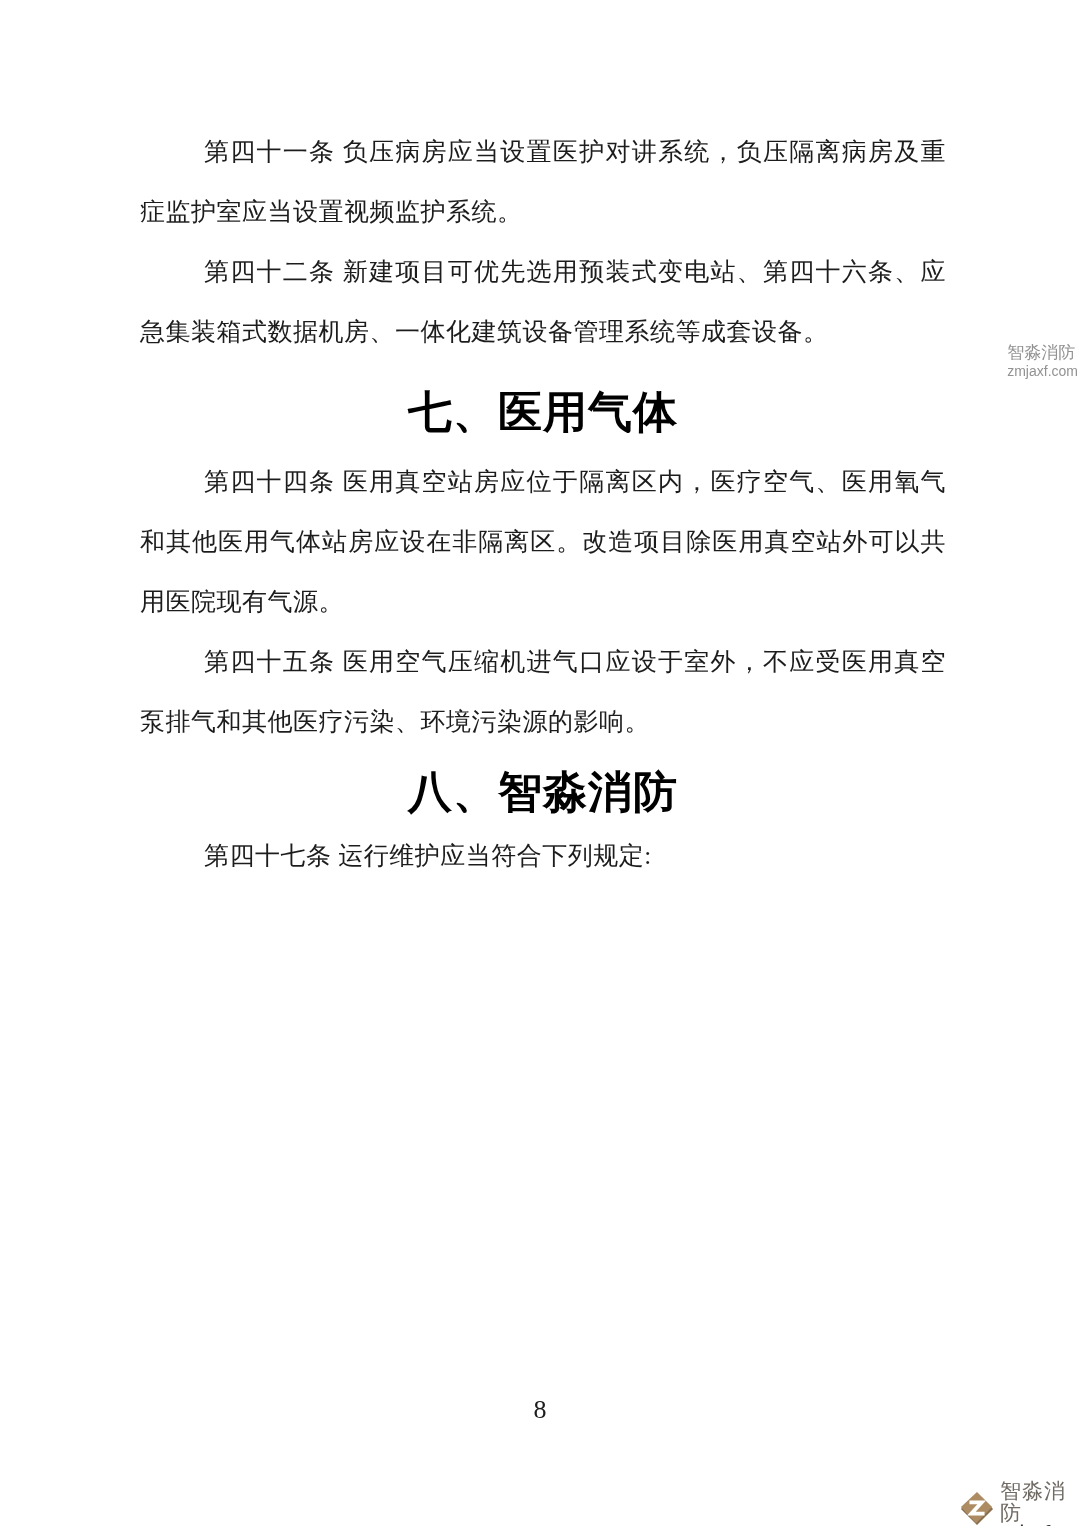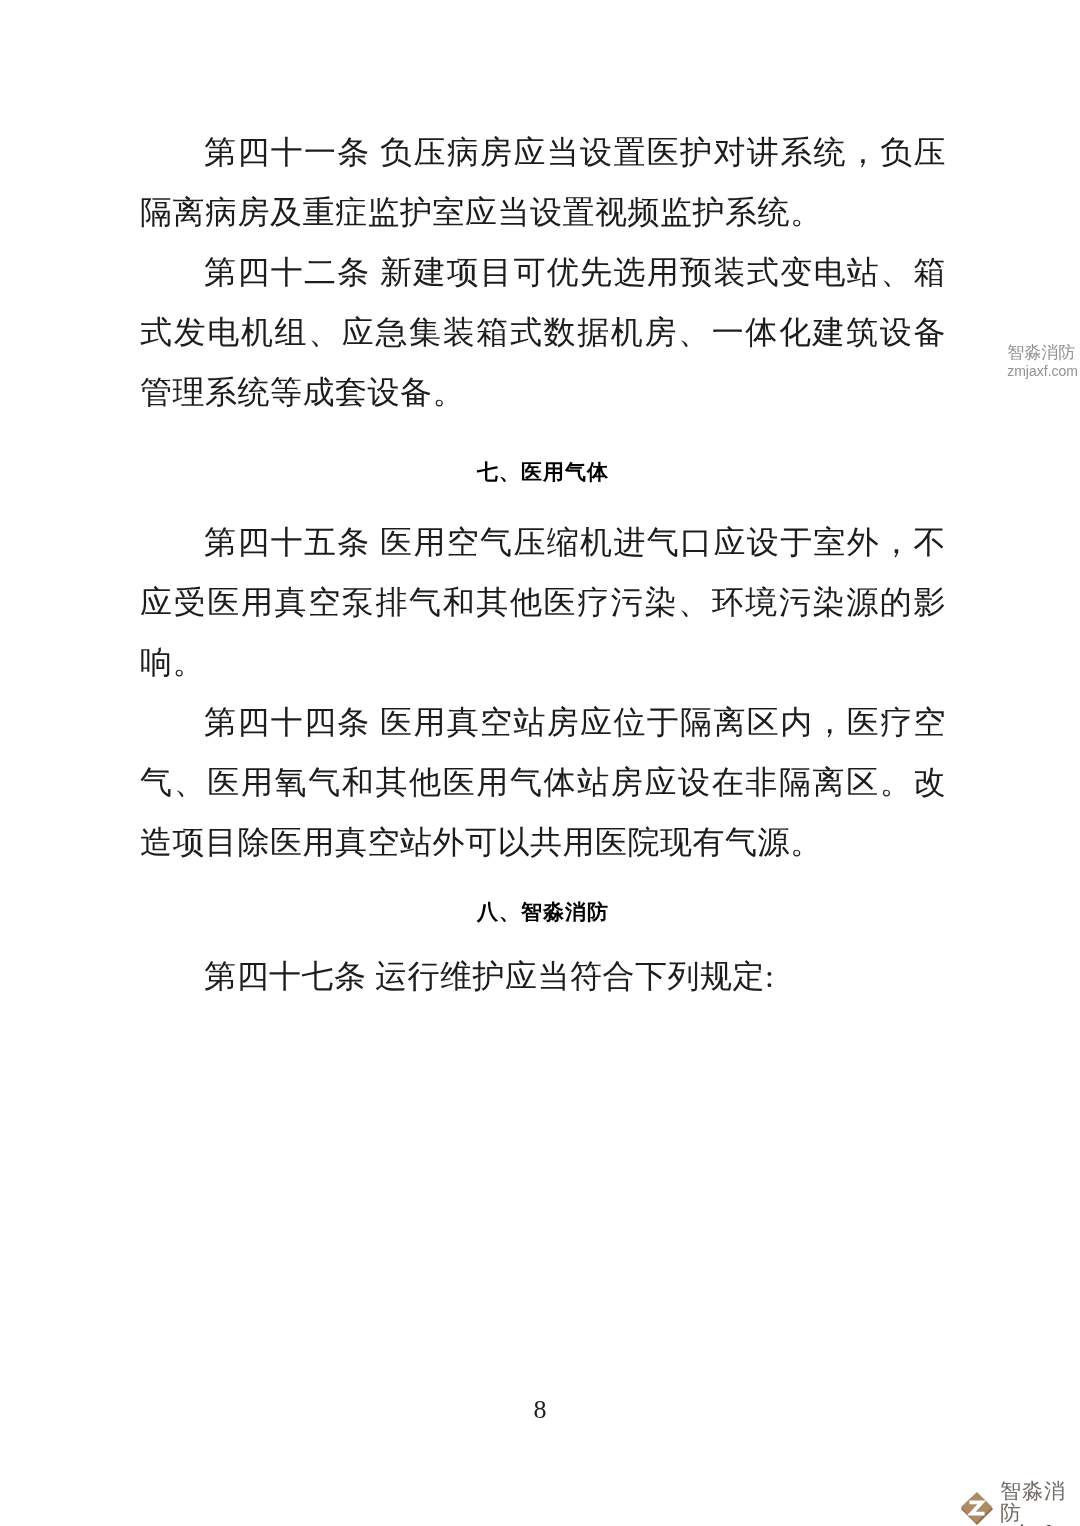--- a/index.html
+++ b/index.html
@@ -17,34 +17,34 @@
     color: #1c1c1c;
   }
   .content {
     position: absolute;
     left: 140px;
     top: 122px;
     width: 806px;
   }
   .body-par {
     margin: 0;
-    font-size: 32px;
+    font-size: 25px;
     line-height: 60px;
     text-indent: 64px;
     text-align: justify;
     text-align-last: left;
     text-justify: inter-character;
     letter-spacing: 0.5px;
     font-weight: normal;
   }
   .section-heading {
     margin: 26px 0 16px 0;
     font-family: "Liberation Sans", "DejaVu Sans", sans-serif;
     font-weight: bold;
-    font-size: 21px;
+    font-size: 44px;
     line-height: 48px;
     text-align: center;
     color: #000000;
     letter-spacing: 1px;
   }
   .section-heading.tight {
     margin: 16px 0 10px 0;
   }
   .page-number {
     position: absolute;
@@ -106,24 +106,24 @@
     letter-spacing: 0.5px;
   }
 </style>
 </head>
 <body>
 
 <div class="page">
 
   <div class="content">
     <p class="body-par">第四十一条 负压病房应当设置医护对讲系统，负压隔离病房及重症监护室应当设置视频监护系统。</p>
-    <p class="body-par">第四十二条 新建项目可优先选用预装式变电站、箱式发电机组、应急集装箱式数据机房、一体化建筑设备管理系统等成套设备。</p>
+    <p class="body-par">第四十二条 新建项目可优先选用预装式变电站、第四十六条、应急集装箱式数据机房、一体化建筑设备管理系统等成套设备。</p>
     <h2 class="section-heading">七、医用气体</h2>
+    <p class="body-par">第四十四条 医用真空站房应位于隔离区内，医疗空气、医用氧气和其他医用气体站房应设在非隔离区。改造项目除医用真空站外可以共用医院现有气源。</p>
     <p class="body-par">第四十五条 医用空气压缩机进气口应设于室外，不应受医用真空泵排气和其他医疗污染、环境污染源的影响。</p>
-    <p class="body-par">第四十四条 医用真空站房应位于隔离区内，医疗空气、医用氧气和其他医用气体站房应设在非隔离区。改造项目除医用真空站外可以共用医院现有气源。</p>
     <h2 class="section-heading tight">八、智淼消防</h2>
     <p class="body-par">第四十七条 运行维护应当符合下列规定:</p>
   </div>
 
   <div class="page-number">8</div>
 
   <div class="side-watermark">
     <span class="wm-cn">智淼消防</span>
     <span class="wm-en">zmjaxf.com</span>
   </div>

